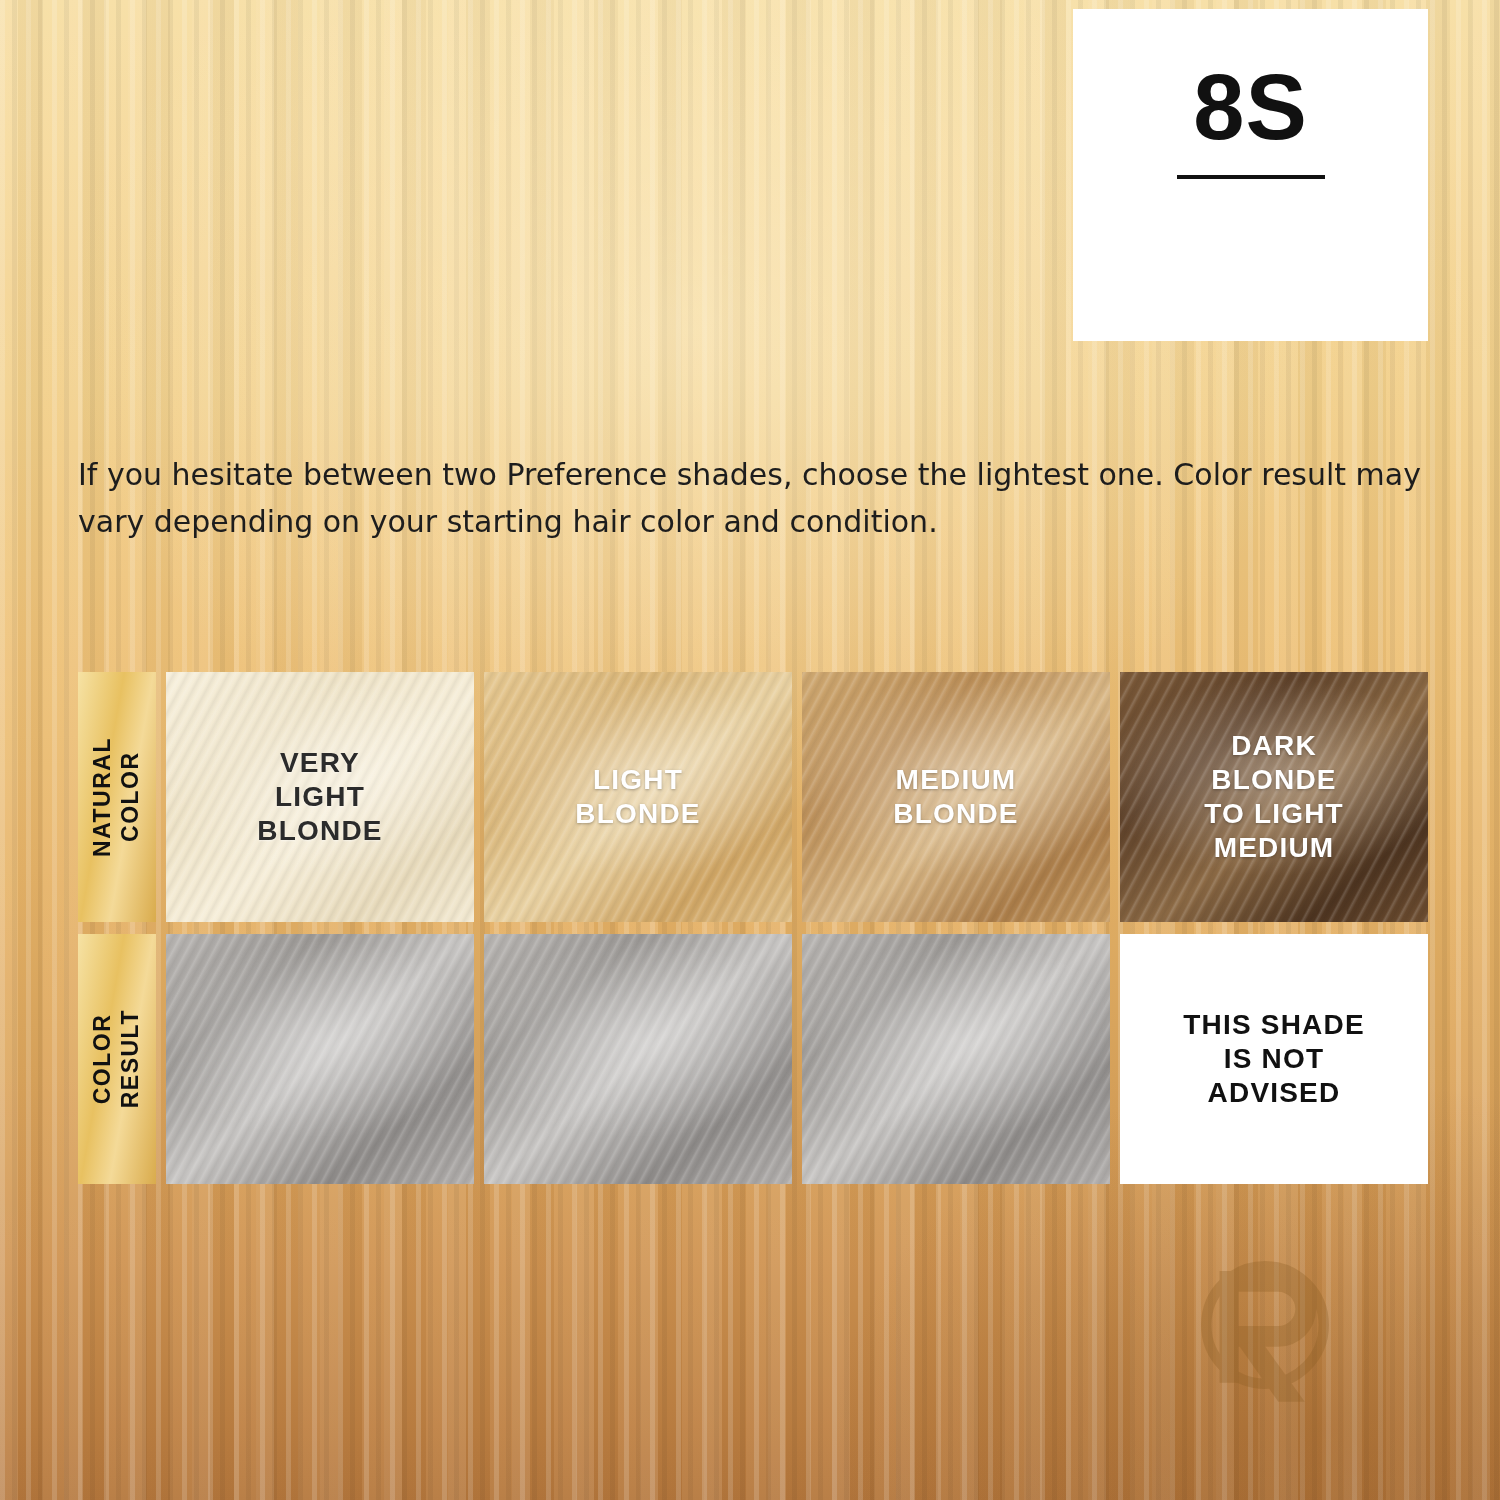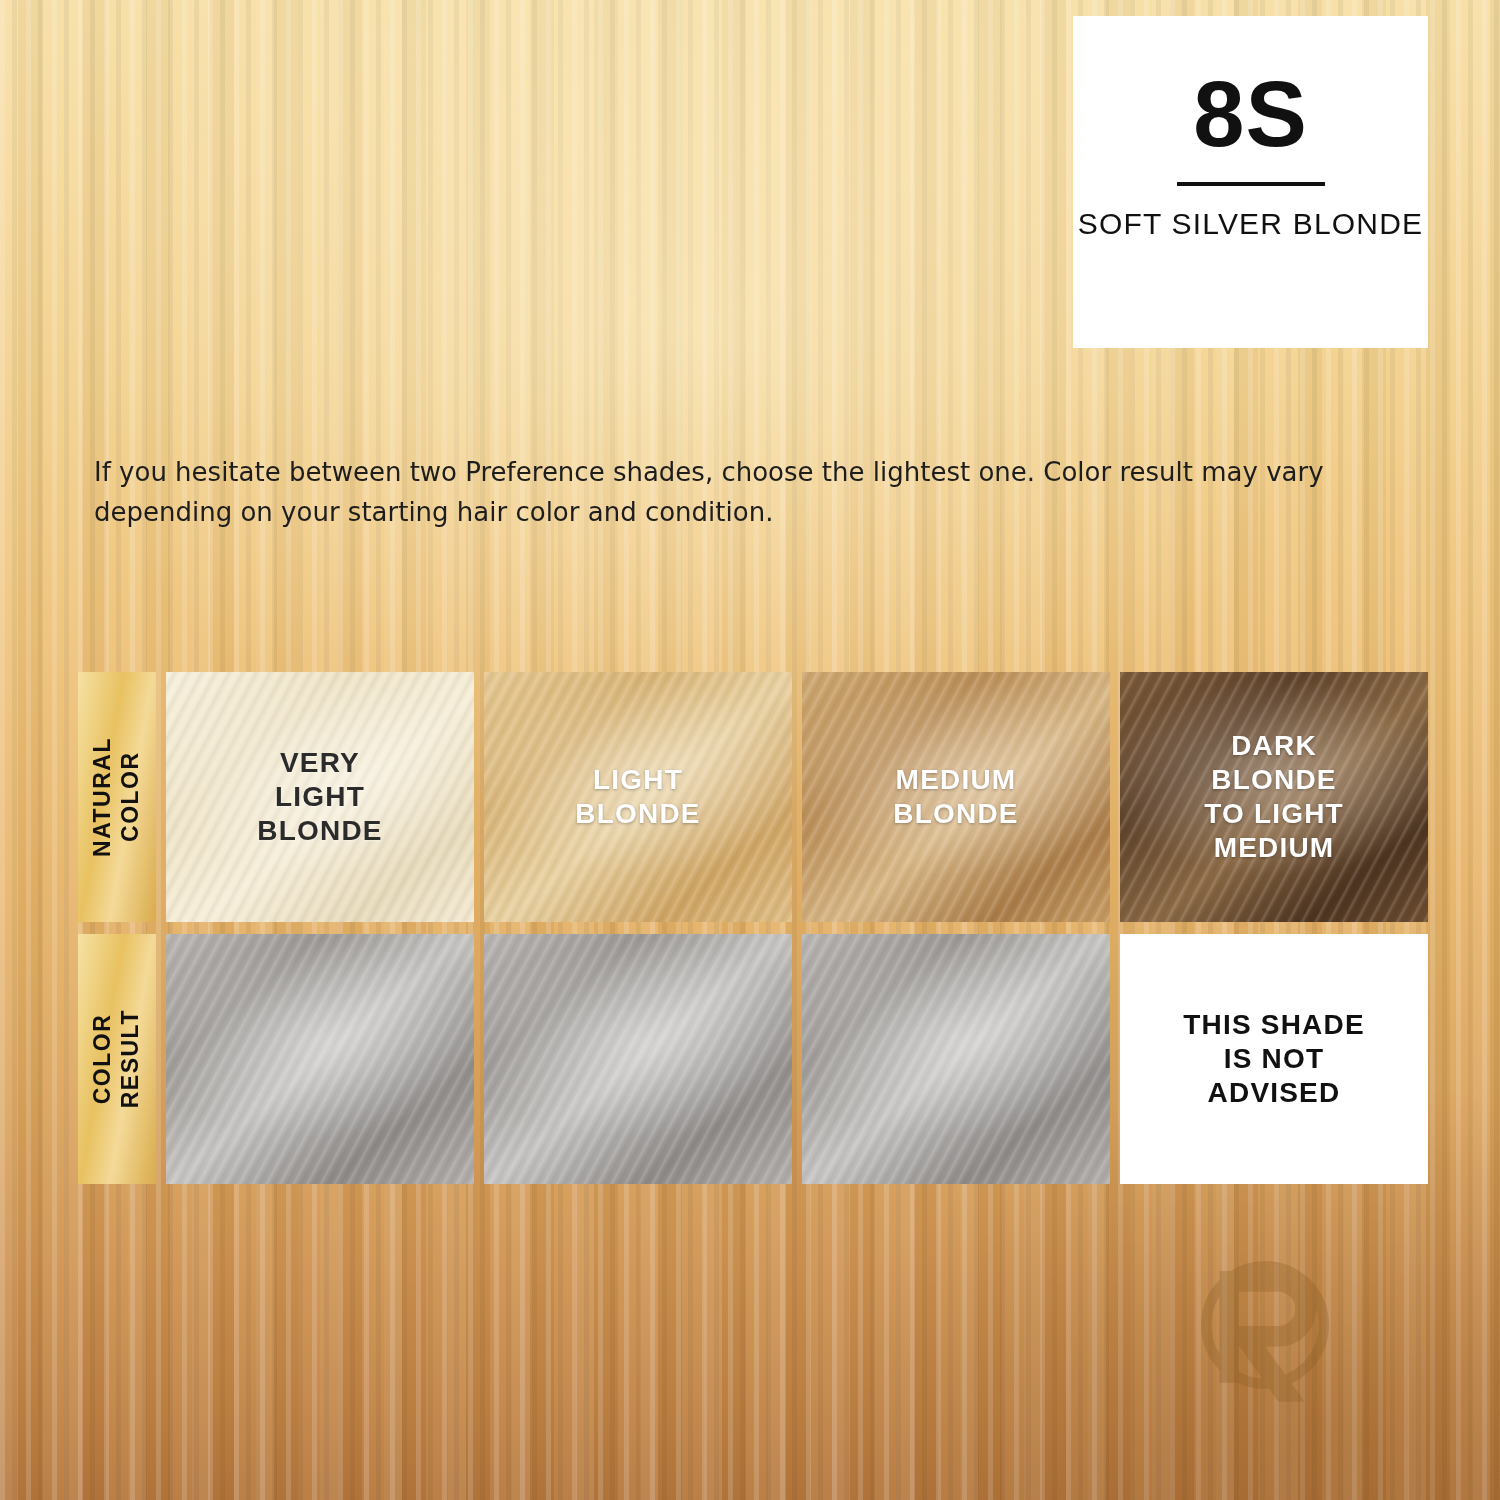--- a/index.html
+++ b/index.html
@@ -66,21 +66,21 @@
     font-weight: bold;
     font-size: 76px;
     letter-spacing: 3px;
     color: #111111;
     z-index: 5;
   }
 
   .shade-badge {
     position: absolute;
     right: 72px;
-    top: 16px;
+    top: 9px;
     width: 355px;
     height: 332px;
     background: #ffffff;
     z-index: 5;
     display: flex;
     flex-direction: column;
     align-items: center;
     justify-content: flex-start;
     padding-top: 52px;
     box-sizing: border-box;
@@ -108,25 +108,24 @@
     letter-spacing: 1.2px;
   }
 
   
   .intro {
     position: absolute;
     left: 78px;
     top: 452px;
     width: 1360px;
     font-family: "DejaVu Sans", sans-serif;
-    font-size: 26px;
+    font-size: 30px;
     line-height: 1.55;
     color: #1d1d1d;
     z-index: 5;
-    padding-left: 16px;
   }
 
   
   .grid {
     position: absolute;
     left: 78px;
     top: 672px;
     width: 1350px;
     z-index: 5;
   }
@@ -242,23 +241,20 @@
 </style>
 </head>
 <body>
 
 <div class="page">
 
 
   <div class="shade-badge">
     <div class="shade-code">8S</div>
     <div class="shade-rule"></div>
-    <div class="shade-name">SOFT
-SILVER
-BLONDE</div>
   </div>
 
   <div class="intro">If you hesitate between two Preference shades, choose the lightest one. Color result may vary depending on your starting hair color and condition.</div>
 
   <div class="grid">
 
     <div class="row">
       <div class="row-label">
         <span>NATURAL
 COLOR</span>

